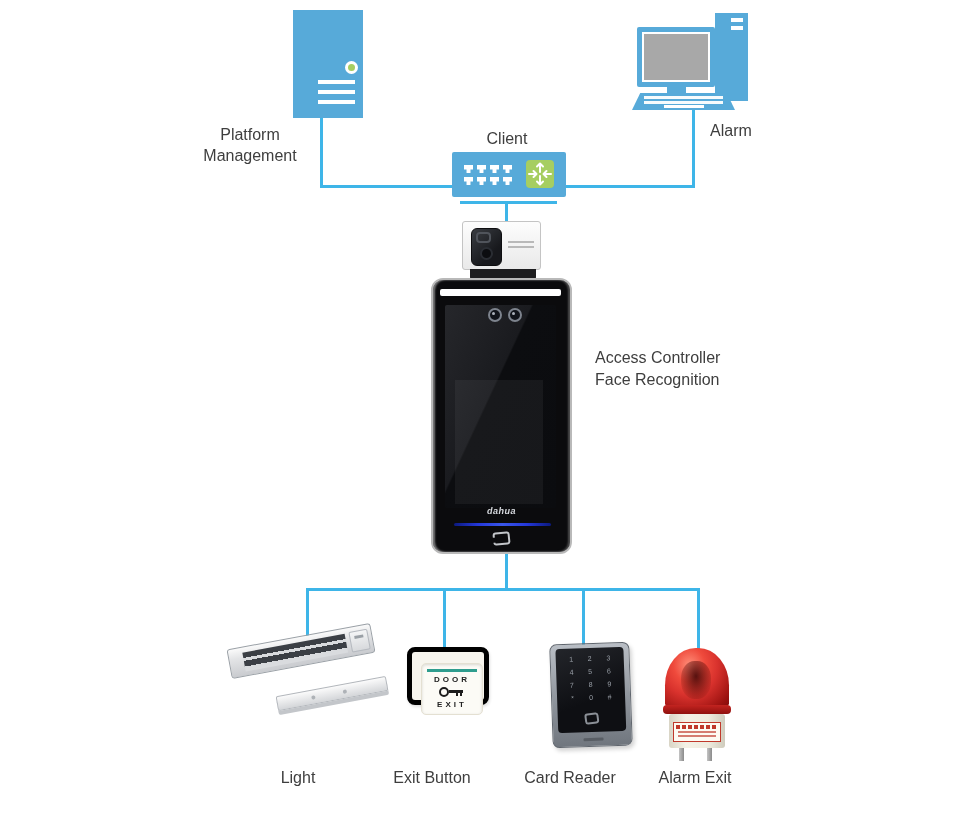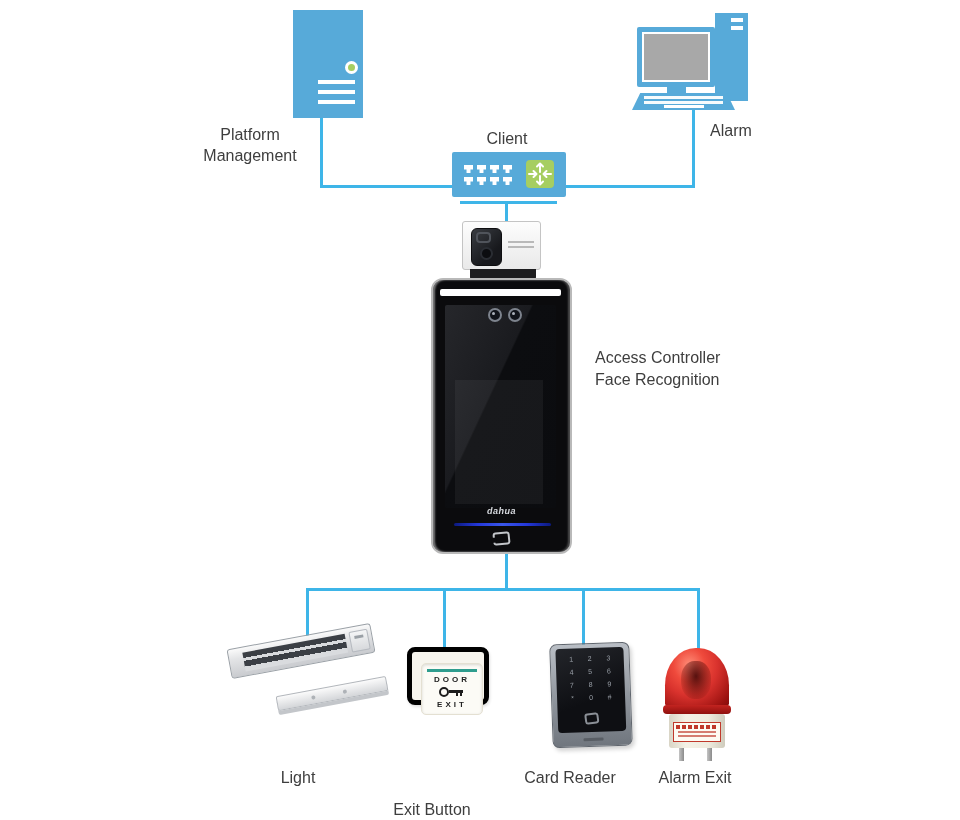--- a/index.html
+++ b/index.html
@@ -265,21 +265,21 @@
       <div class="door">DOOR</div>
       <div class="keyicon">
         <div class="ring"></div>
           <div class="stem"></div>
           <div class="t1"></div>
           <div class="t2"></div>
       </div>
       <div class="exit">EXIT</div>
     </div>
   </div>
-  <div class="lbl center" style="left:382px;top:767px;width:100px;margin-top:32px;">Exit Button</div>
+  <div class="lbl center" style="left:382px;top:767px;width:100px;">Exit Button</div>
 
   <div class="card-reader">
     <div class="panel">
       <div class="grid">
           <span>1</span>
           <span>2</span>
           <span>3</span>
           <span>4</span>
           <span>5</span>
           <span>6</span>

